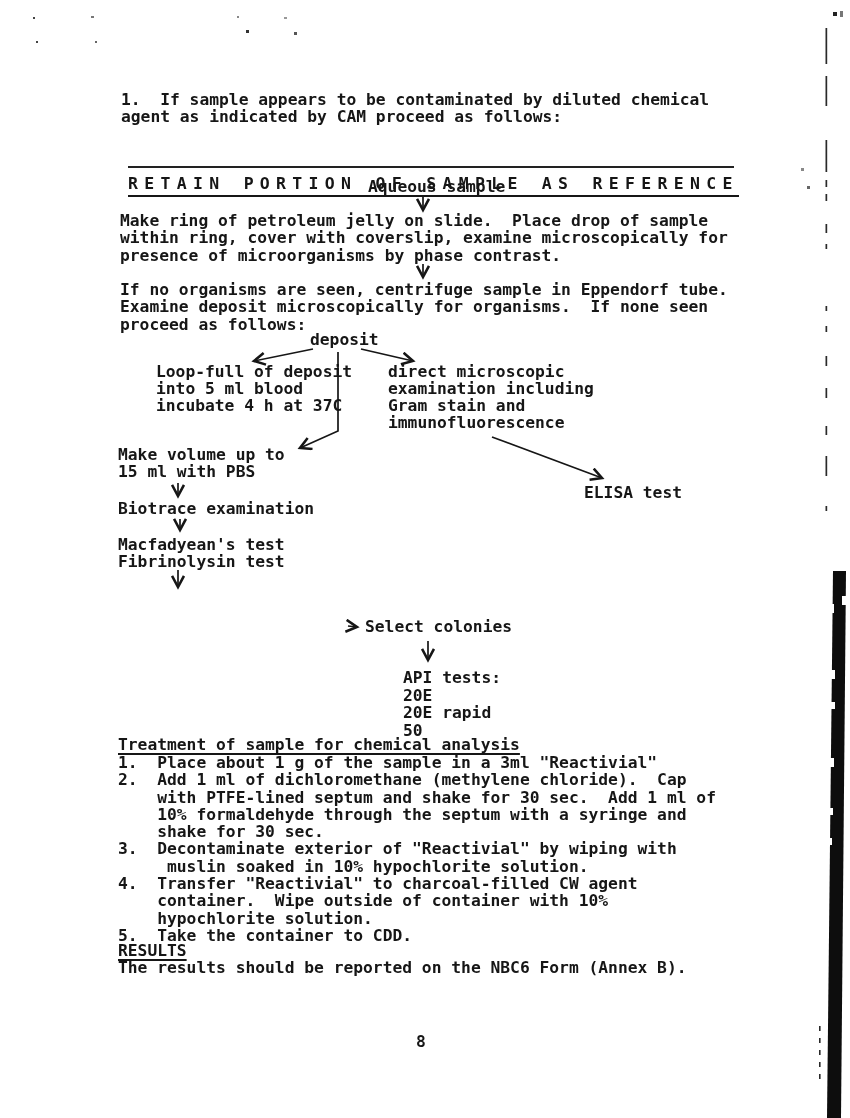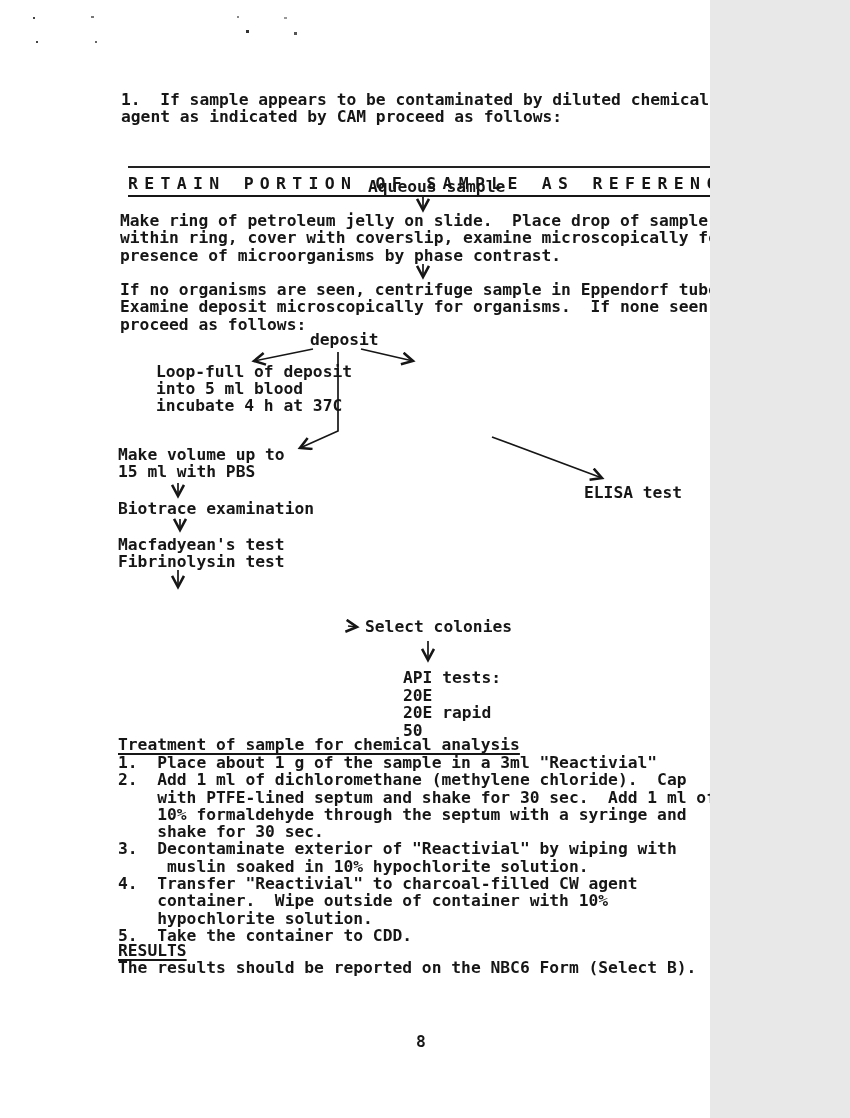--- a/index.html
+++ b/index.html
@@ -1,18 +1,18 @@
 <!DOCTYPE html>
 <html><head>
 <meta charset="utf-8">
 <style>
   html,body{margin:0;padding:0;background:#e8e8e8;}
   #page{
     position:relative;
-    width:710px;height:1118px;
+    width:850px;height:1118px;
     background:#ffffff;
     overflow:hidden;
     font-family:"DejaVu Sans Mono","Liberation Mono",monospace;
     color:#161616;
   }
   .t{
     position:absolute;
     white-space:pre;
     font-size:16.3px;
     line-height:17.3px;
@@ -61,20 +61,24 @@
 Examine deposit microscopically for organisms.  If none seen
 proceed as follows:</div>
   <div class="t" style="left:120px;top:212px;">Make ring of petroleum jelly on slide.  Place drop of sample
 within ring, cover with coverslip, examine microscopically for
 presence of microorganisms by phase contrast.</div>
 
   <div class="t" style="left:310px;top:331px;">deposit</div>
   <div class="t lh17" style="left:120px;top:363px;margin-left:36px;">Loop-full of deposit
 into 5 ml blood
 incubate 4 h at 37C</div>
+  <div class="t lh17" style="left:388px;top:363px;">direct microscopic
+examination including
+Gram stain and
+immunofluorescence</div>
   <div class="t" style="left:584px;top:484px;">ELISA test</div>
 
   <div class="t lh17" style="left:118px;top:446px;">Make volume up to
 15 ml with PBS</div>
   <div class="t" style="left:118px;top:500px;">Biotrace examination</div>
   <div class="t" style="left:118px;top:536px;">Macfadyean's test
 Fibrinolysin test</div>
   <div class="t" style="left:365px;top:618px;">Select colonies</div>
   <div class="t" style="left:403px;top:669px;line-height:17.5px;">API tests:
 20E
@@ -88,21 +92,21 @@
     10% formaldehyde through the septum with a syringe and
     shake for 30 sec.
 3.  Decontaminate exterior of "Reactivial" by wiping with
      muslin soaked in 10% hypochlorite solution.
 4.  Transfer "Reactivial" to charcoal-filled CW agent
     container.  Wipe outside of container with 10%
     hypochlorite solution.
 5.  Take the container to CDD.</div>
 
   <div class="t u" style="left:118px;top:942px;">RESULTS</div>
-  <div class="t" style="left:118px;top:959px;">The results should be reported on the NBC6 Form (Select B).</div>
+  <div class="t" style="left:118px;top:959px;">The results should be reported on the NBC6 Form (Annex B).</div>
 
   <div class="t pageno" style="left:416px;top:1033px;">8</div>
 
   <svg class="overlay" width="850" height="1118" viewBox="0 0 850 1118">
     <defs>
       <marker id="ah" markerWidth="11" markerHeight="11" refX="7" refY="4" orient="auto">
         <polyline points="0.5,0.5 7,4 0.5,7.5" fill="none" stroke="#161616" stroke-width="1.5"></polyline>
       </marker>
     </defs>
     <g stroke="#161616" stroke-width="1.7" fill="none">

